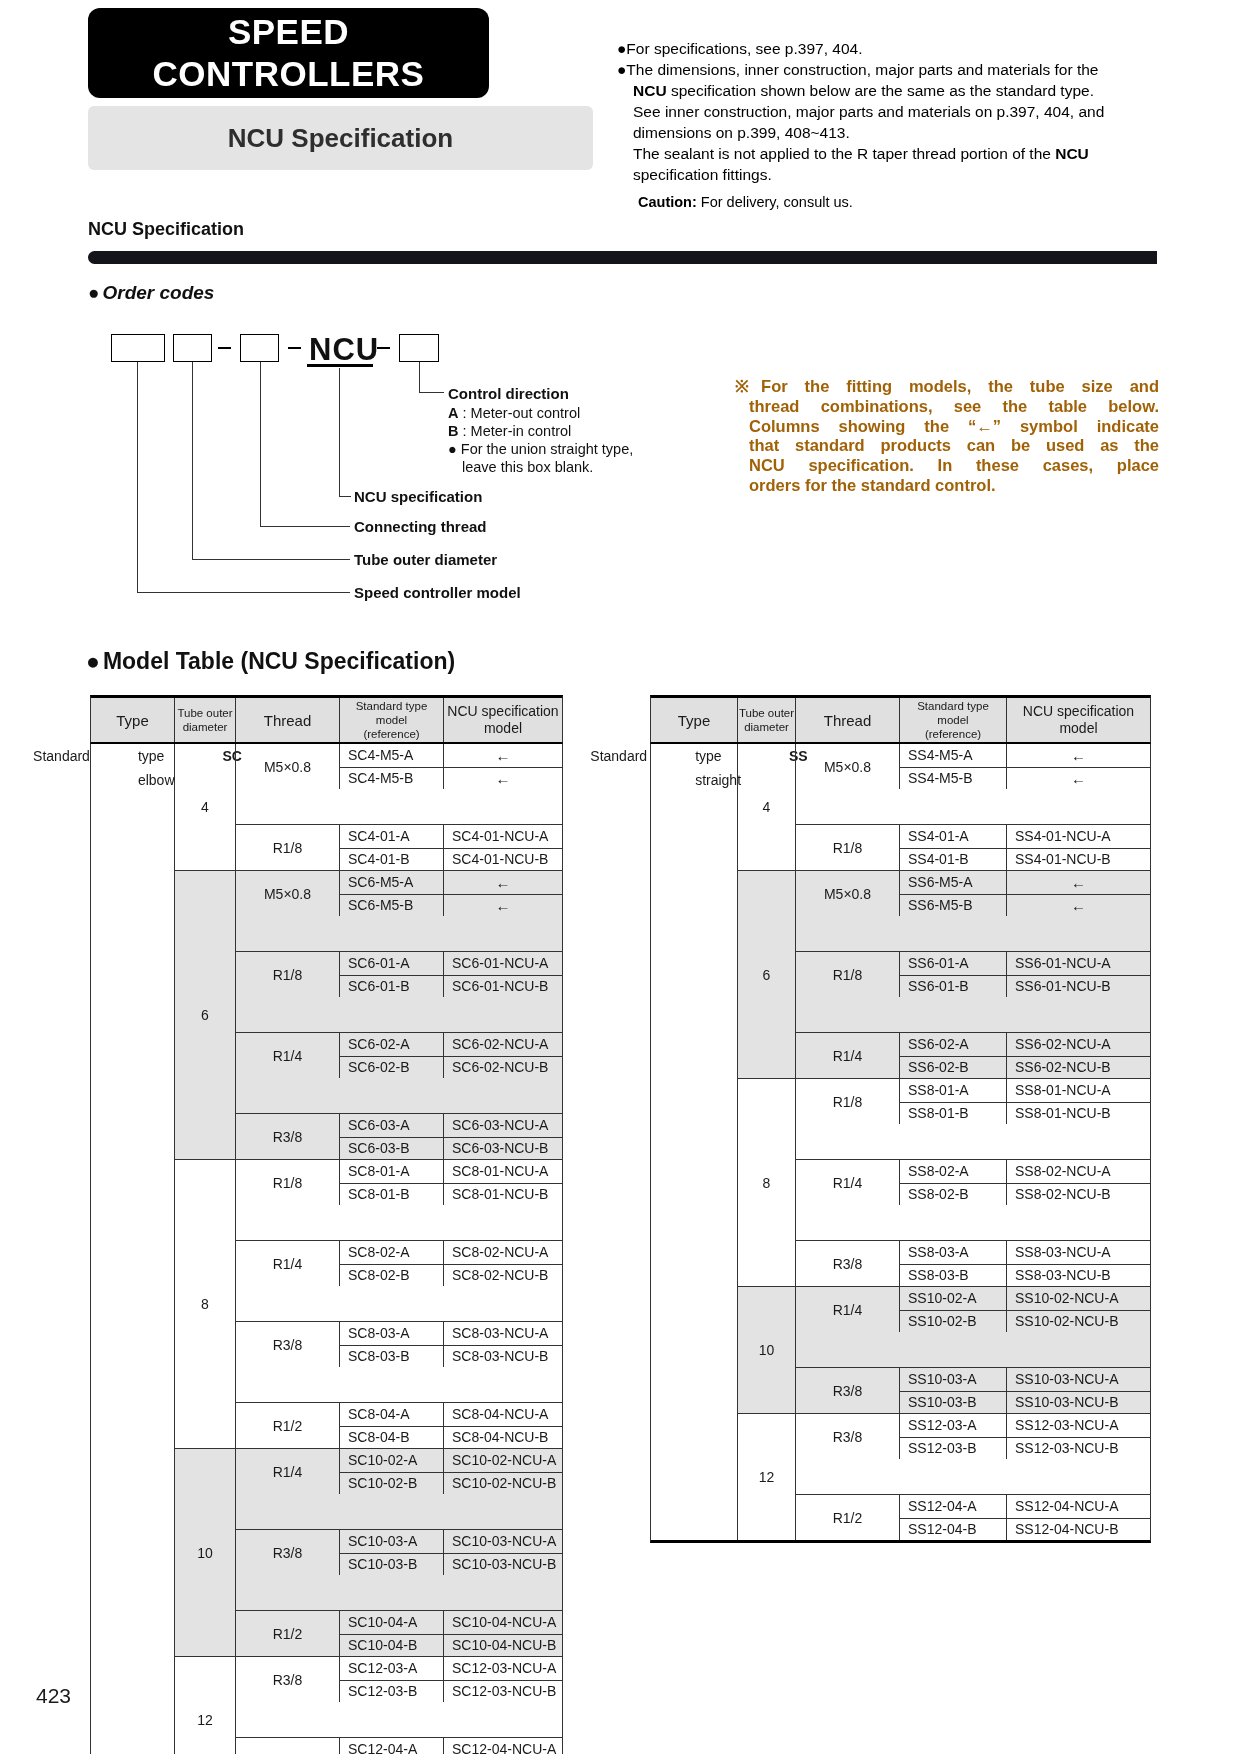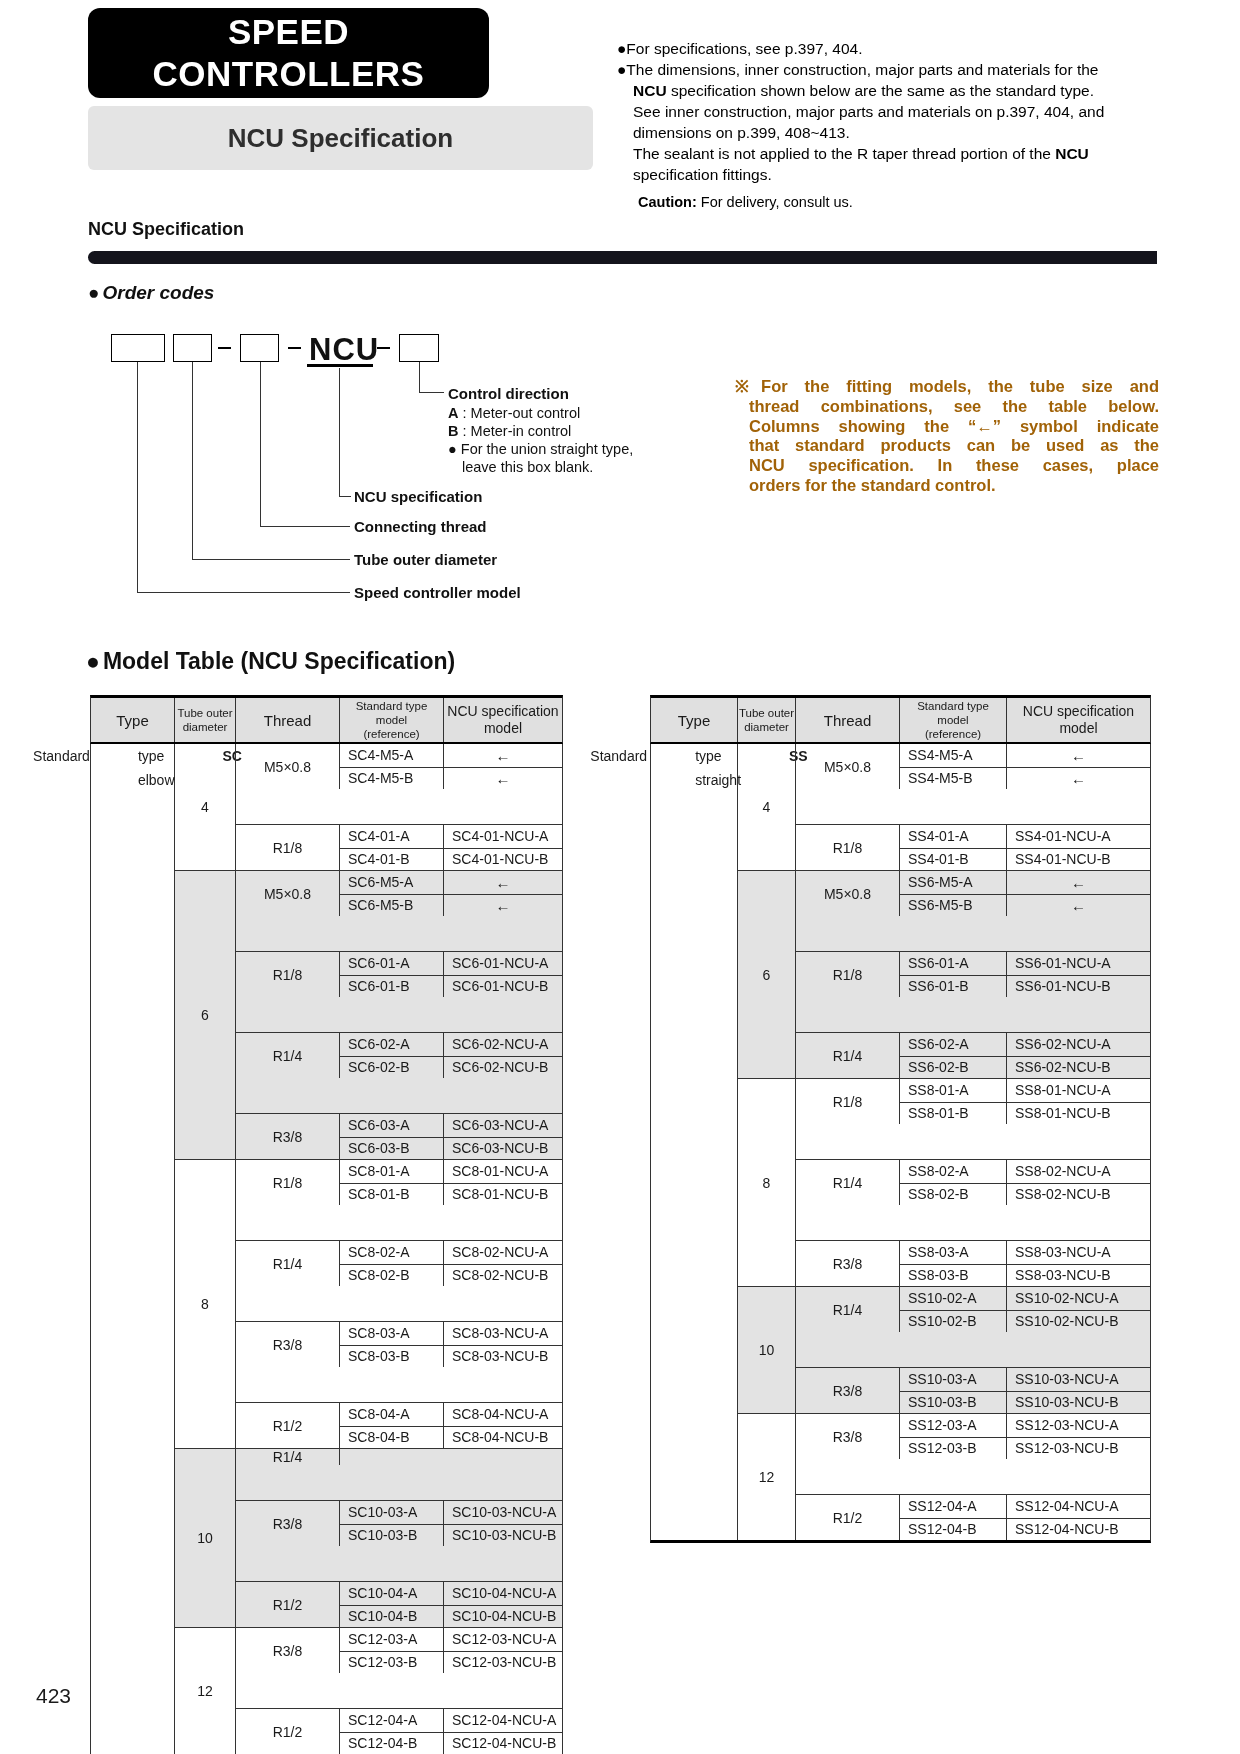--- a/index.html
+++ b/index.html
@@ -354,20 +354,30 @@
                   </div>
                 </div>
               </div>
             </div>
           </div>
           <div class="dia-group shaded">
             <div class="c-dia cell-center">10</div>
             <div class="th-col">
               <div class="thread-group">
                 <div class="c-thread cell-center">R1/4</div>
+                <div class="r-col">
+                  <div class="m-row">
+                    <div class="c-std cell-left">SC10-02-A</div>
+                    <div class="c-ncu cell-left">SC10-02-NCU-A</div>
+                  </div>
+                  <div class="m-row">
+                    <div class="c-std cell-left">SC10-02-B</div>
+                    <div class="c-ncu cell-left">SC10-02-NCU-B</div>
+                  </div>
+                </div>
               </div>
               <div class="thread-group">
                 <div class="c-thread cell-center">R3/8</div>
                 <div class="r-col">
                   <div class="m-row">
                     <div class="c-std cell-left">SC10-03-A</div>
                     <div class="c-ncu cell-left">SC10-03-NCU-A</div>
                   </div>
                   <div class="m-row">
                     <div class="c-std cell-left">SC10-03-B</div>

